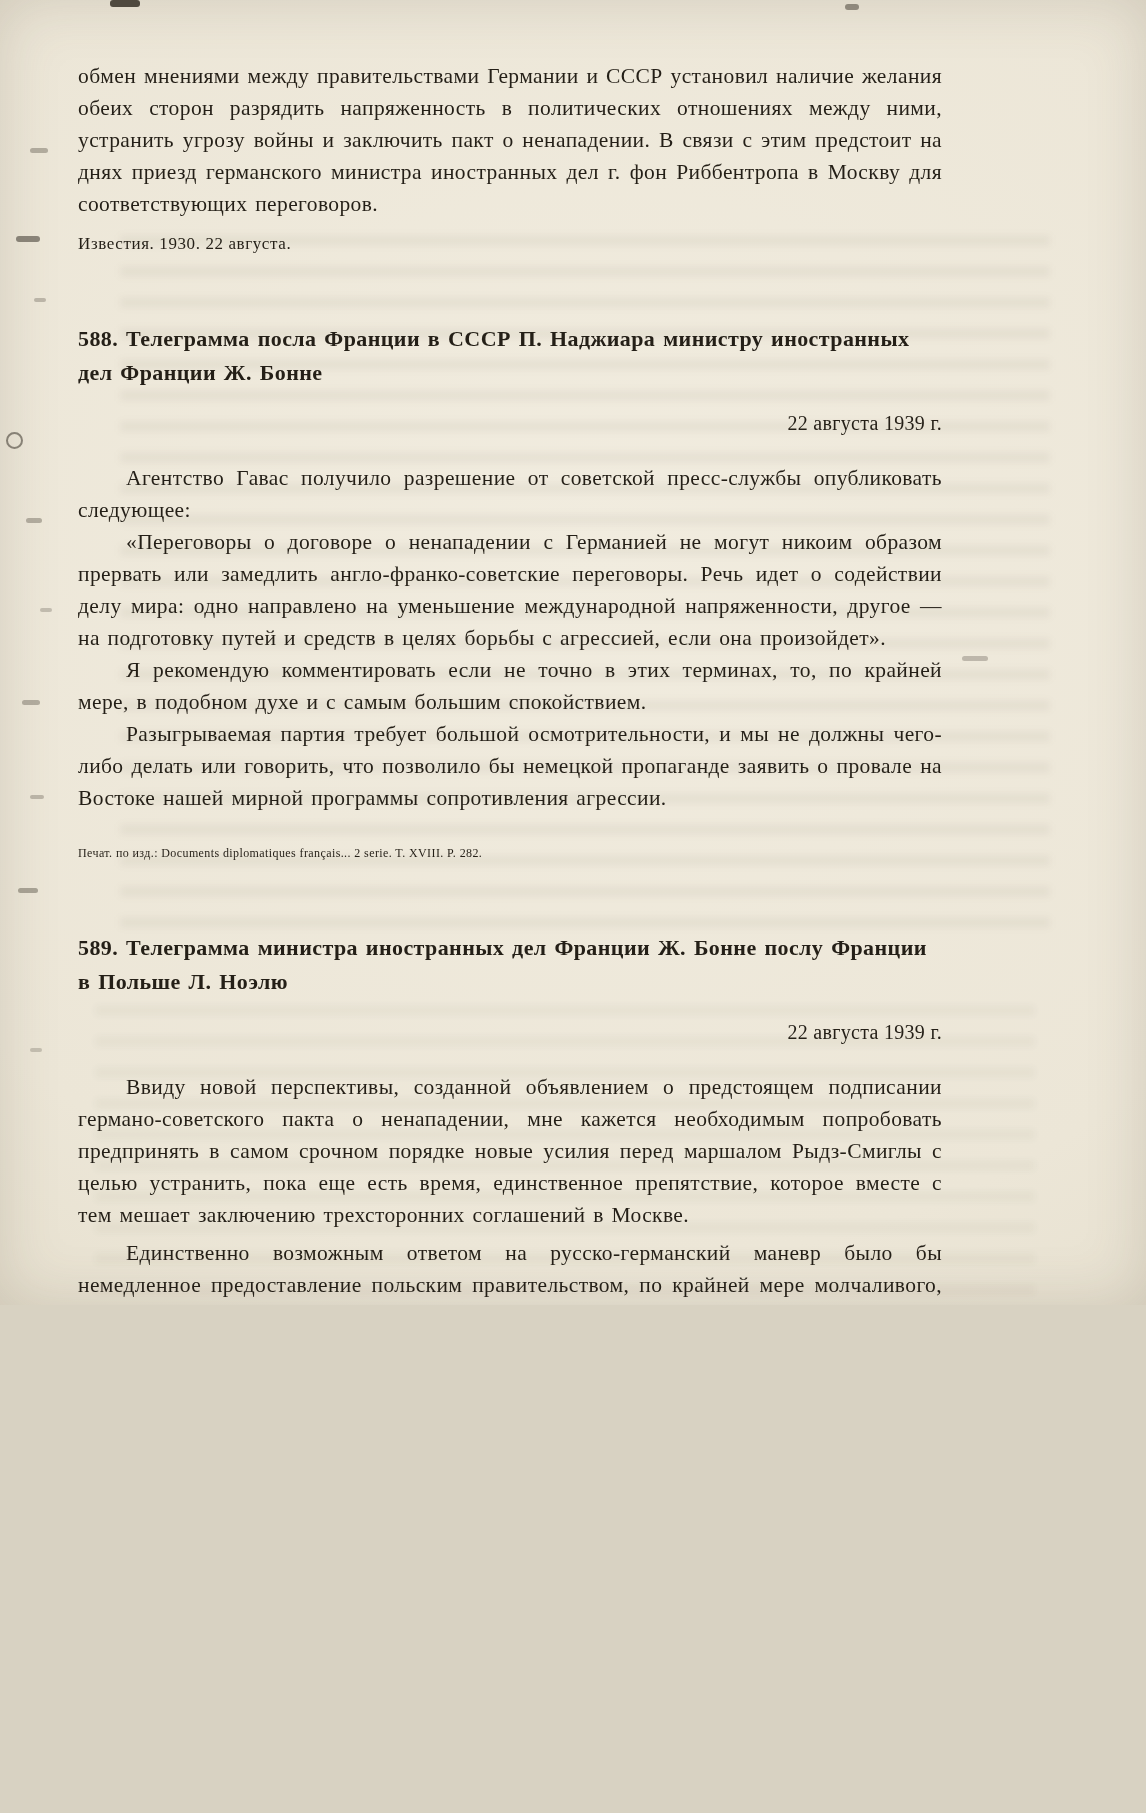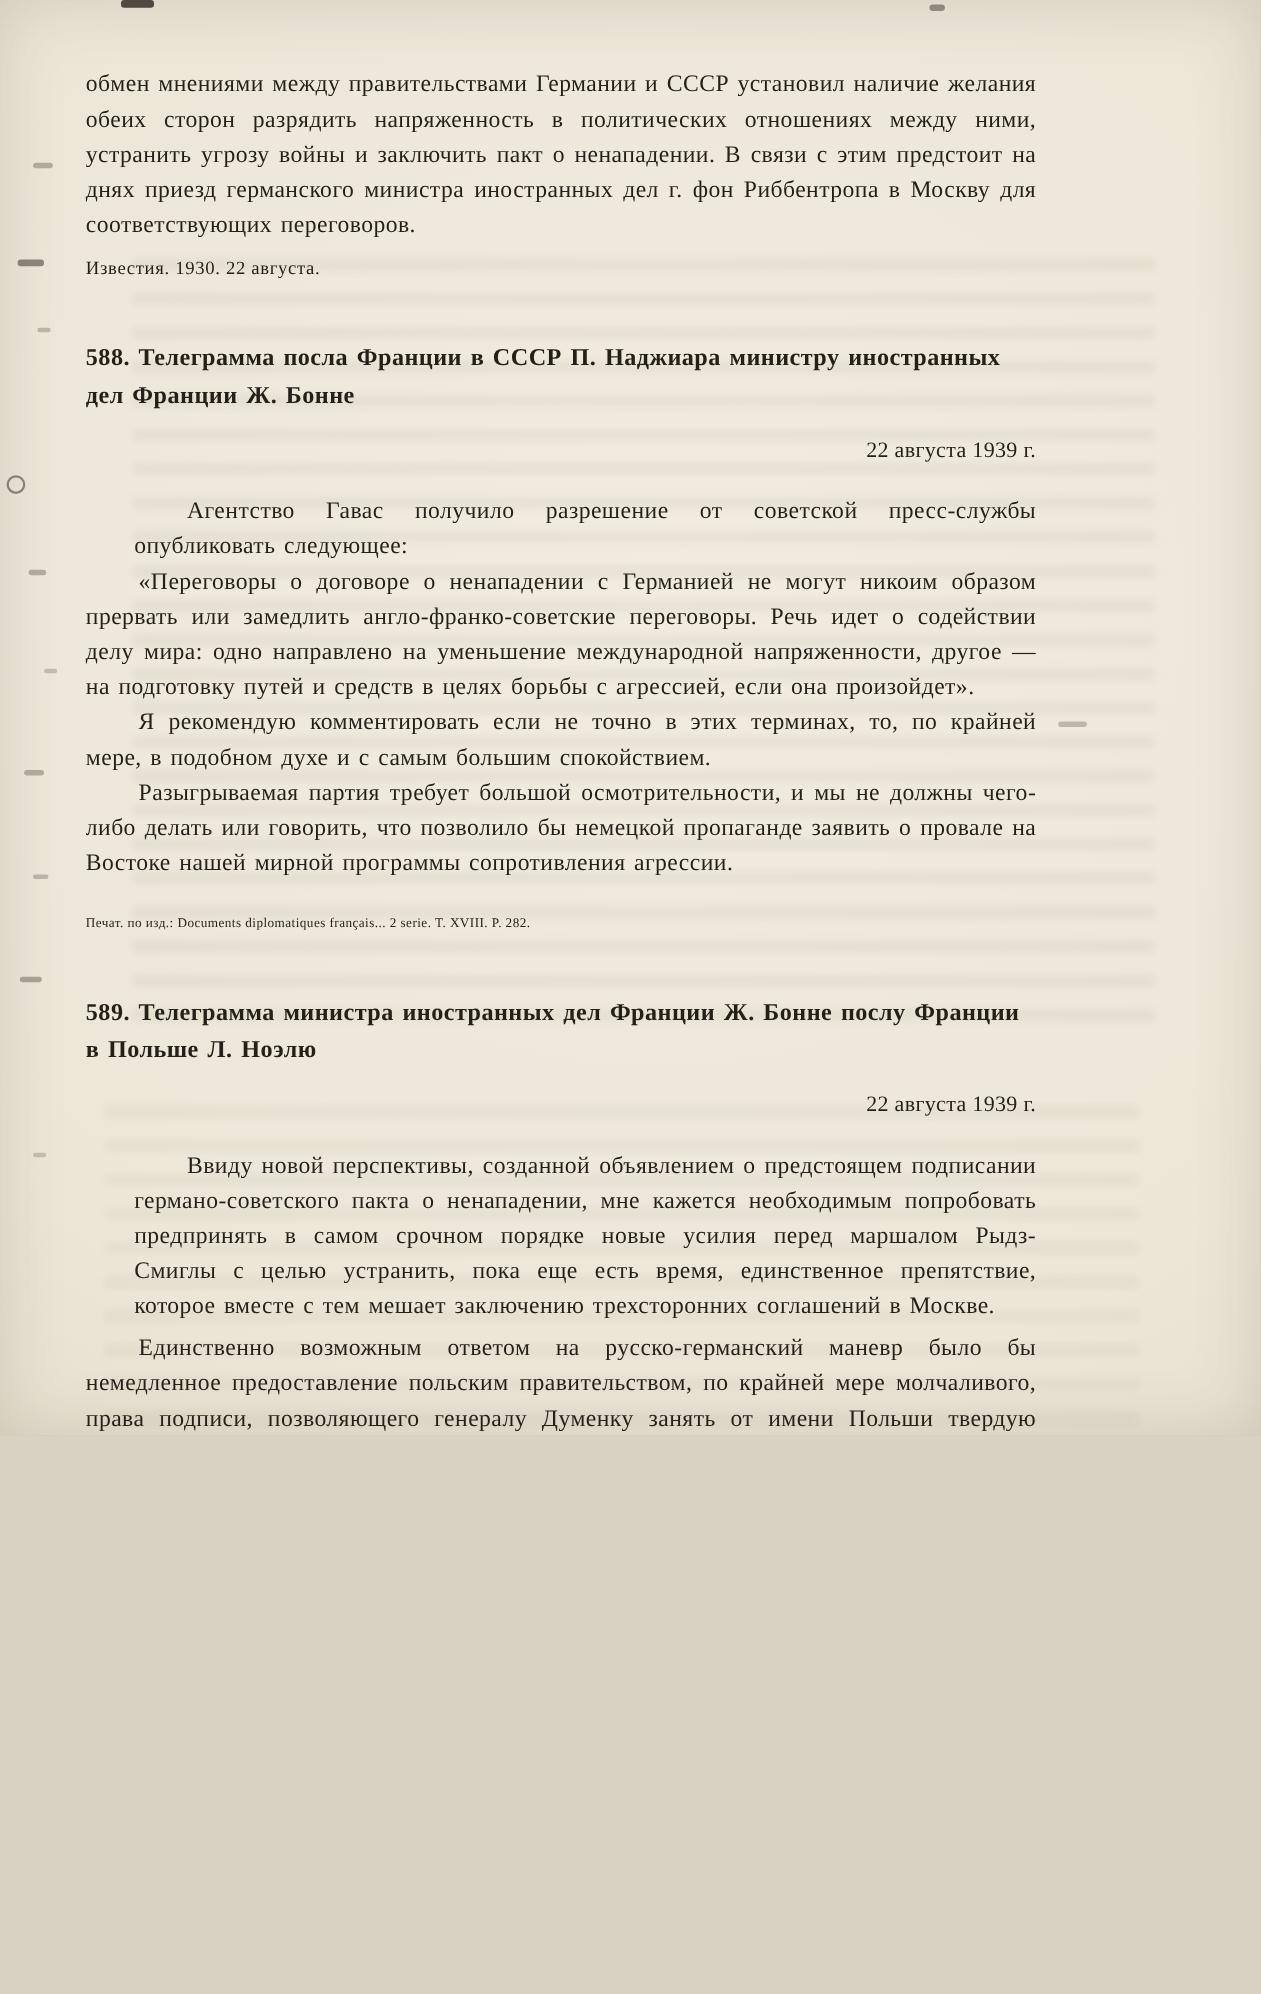--- a/index.html
+++ b/index.html
@@ -53,36 +53,36 @@
   .no-indent { text-indent: 0; }
   .source-ref {
     margin: 12px 0 0 0;
     font-size: 17px;
     line-height: 24px;
     letter-spacing: 0.6px;
     text-indent: 0;
     text-align: left;
   }
   .doc-heading {
-    margin: 52px 0 0 0;
+    margin: 66px 0 0 0;
     font-size: 22px;
     line-height: 34px;
     font-weight: bold;
     letter-spacing: 0.4px;
     word-spacing: 2px;
     text-align: left;
   }
   .doc-date {
     margin: 20px 0 0 0;
     font-size: 20px;
     line-height: 26px;
     text-align: right;
     letter-spacing: 0.3px;
   }
-  .first-par { margin-top: 26px; margin-left: 44px; }
+  .first-par { margin-top: 26px; }
   .gap-par { margin-top: 6px; }
   .source-note {
     margin: 28px 0 0 0;
     width: 460px;
     font-size: 12px;
     line-height: 23px;
     letter-spacing: 0.4px;
     text-align: left;
     text-indent: 0;
   }

